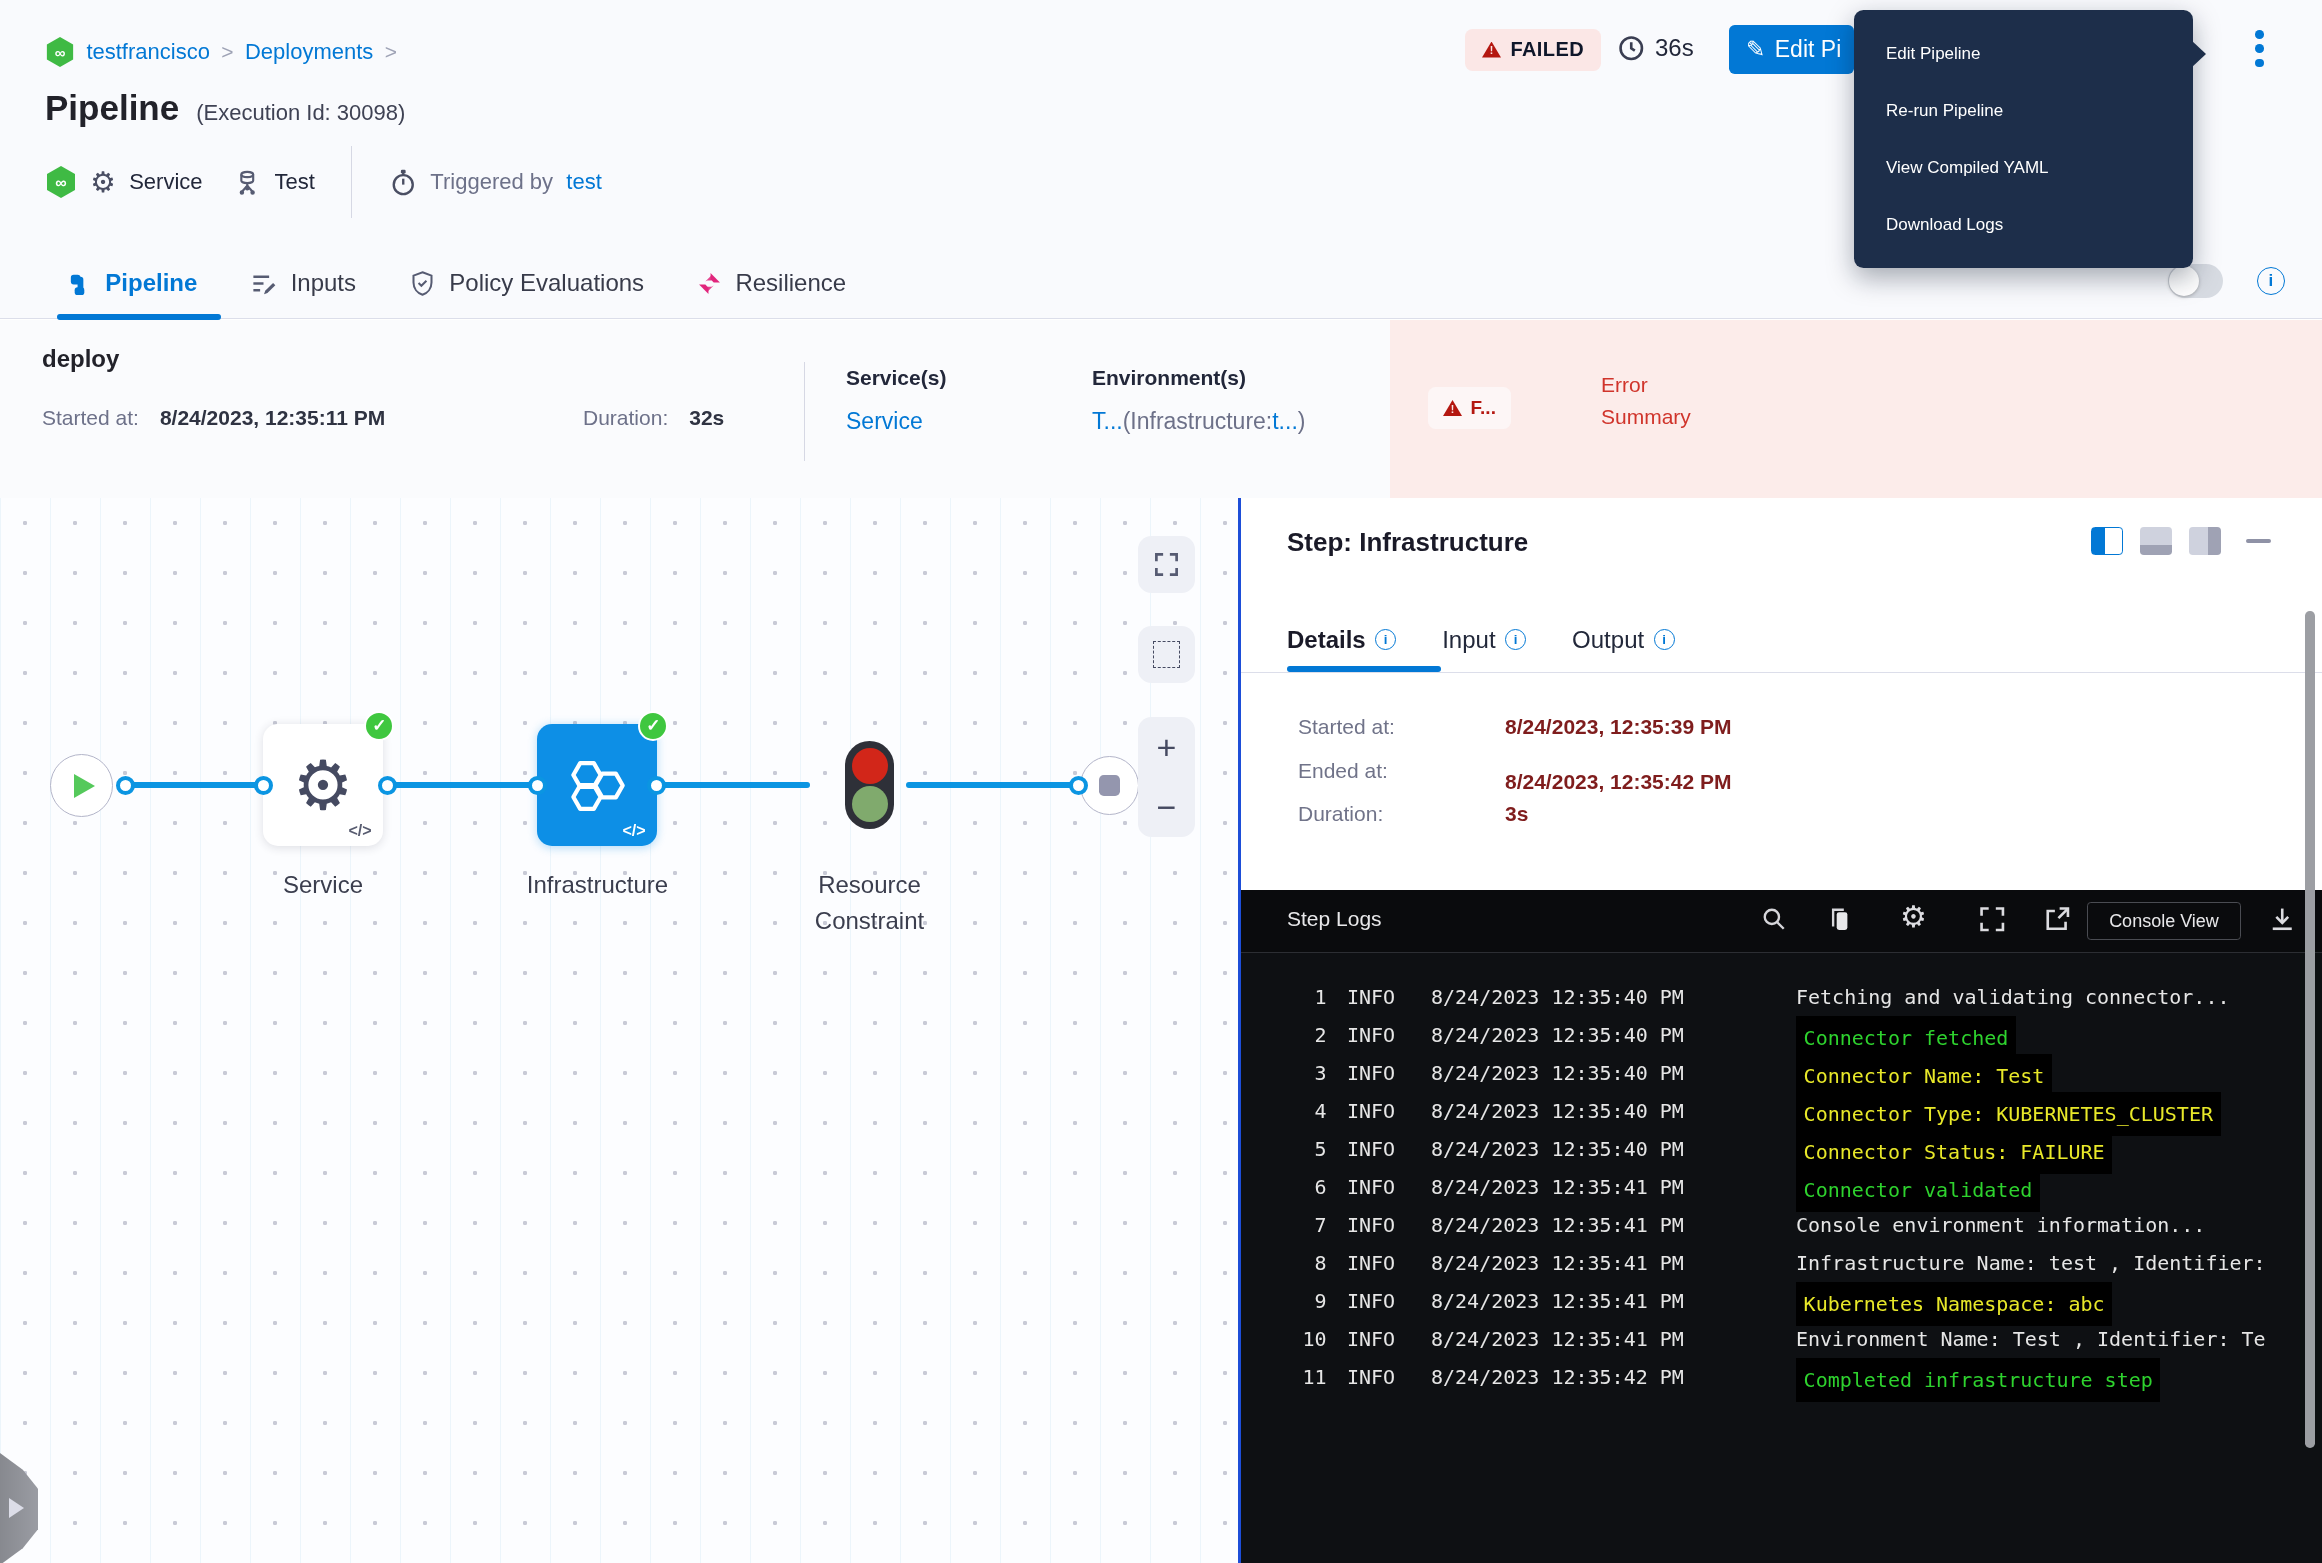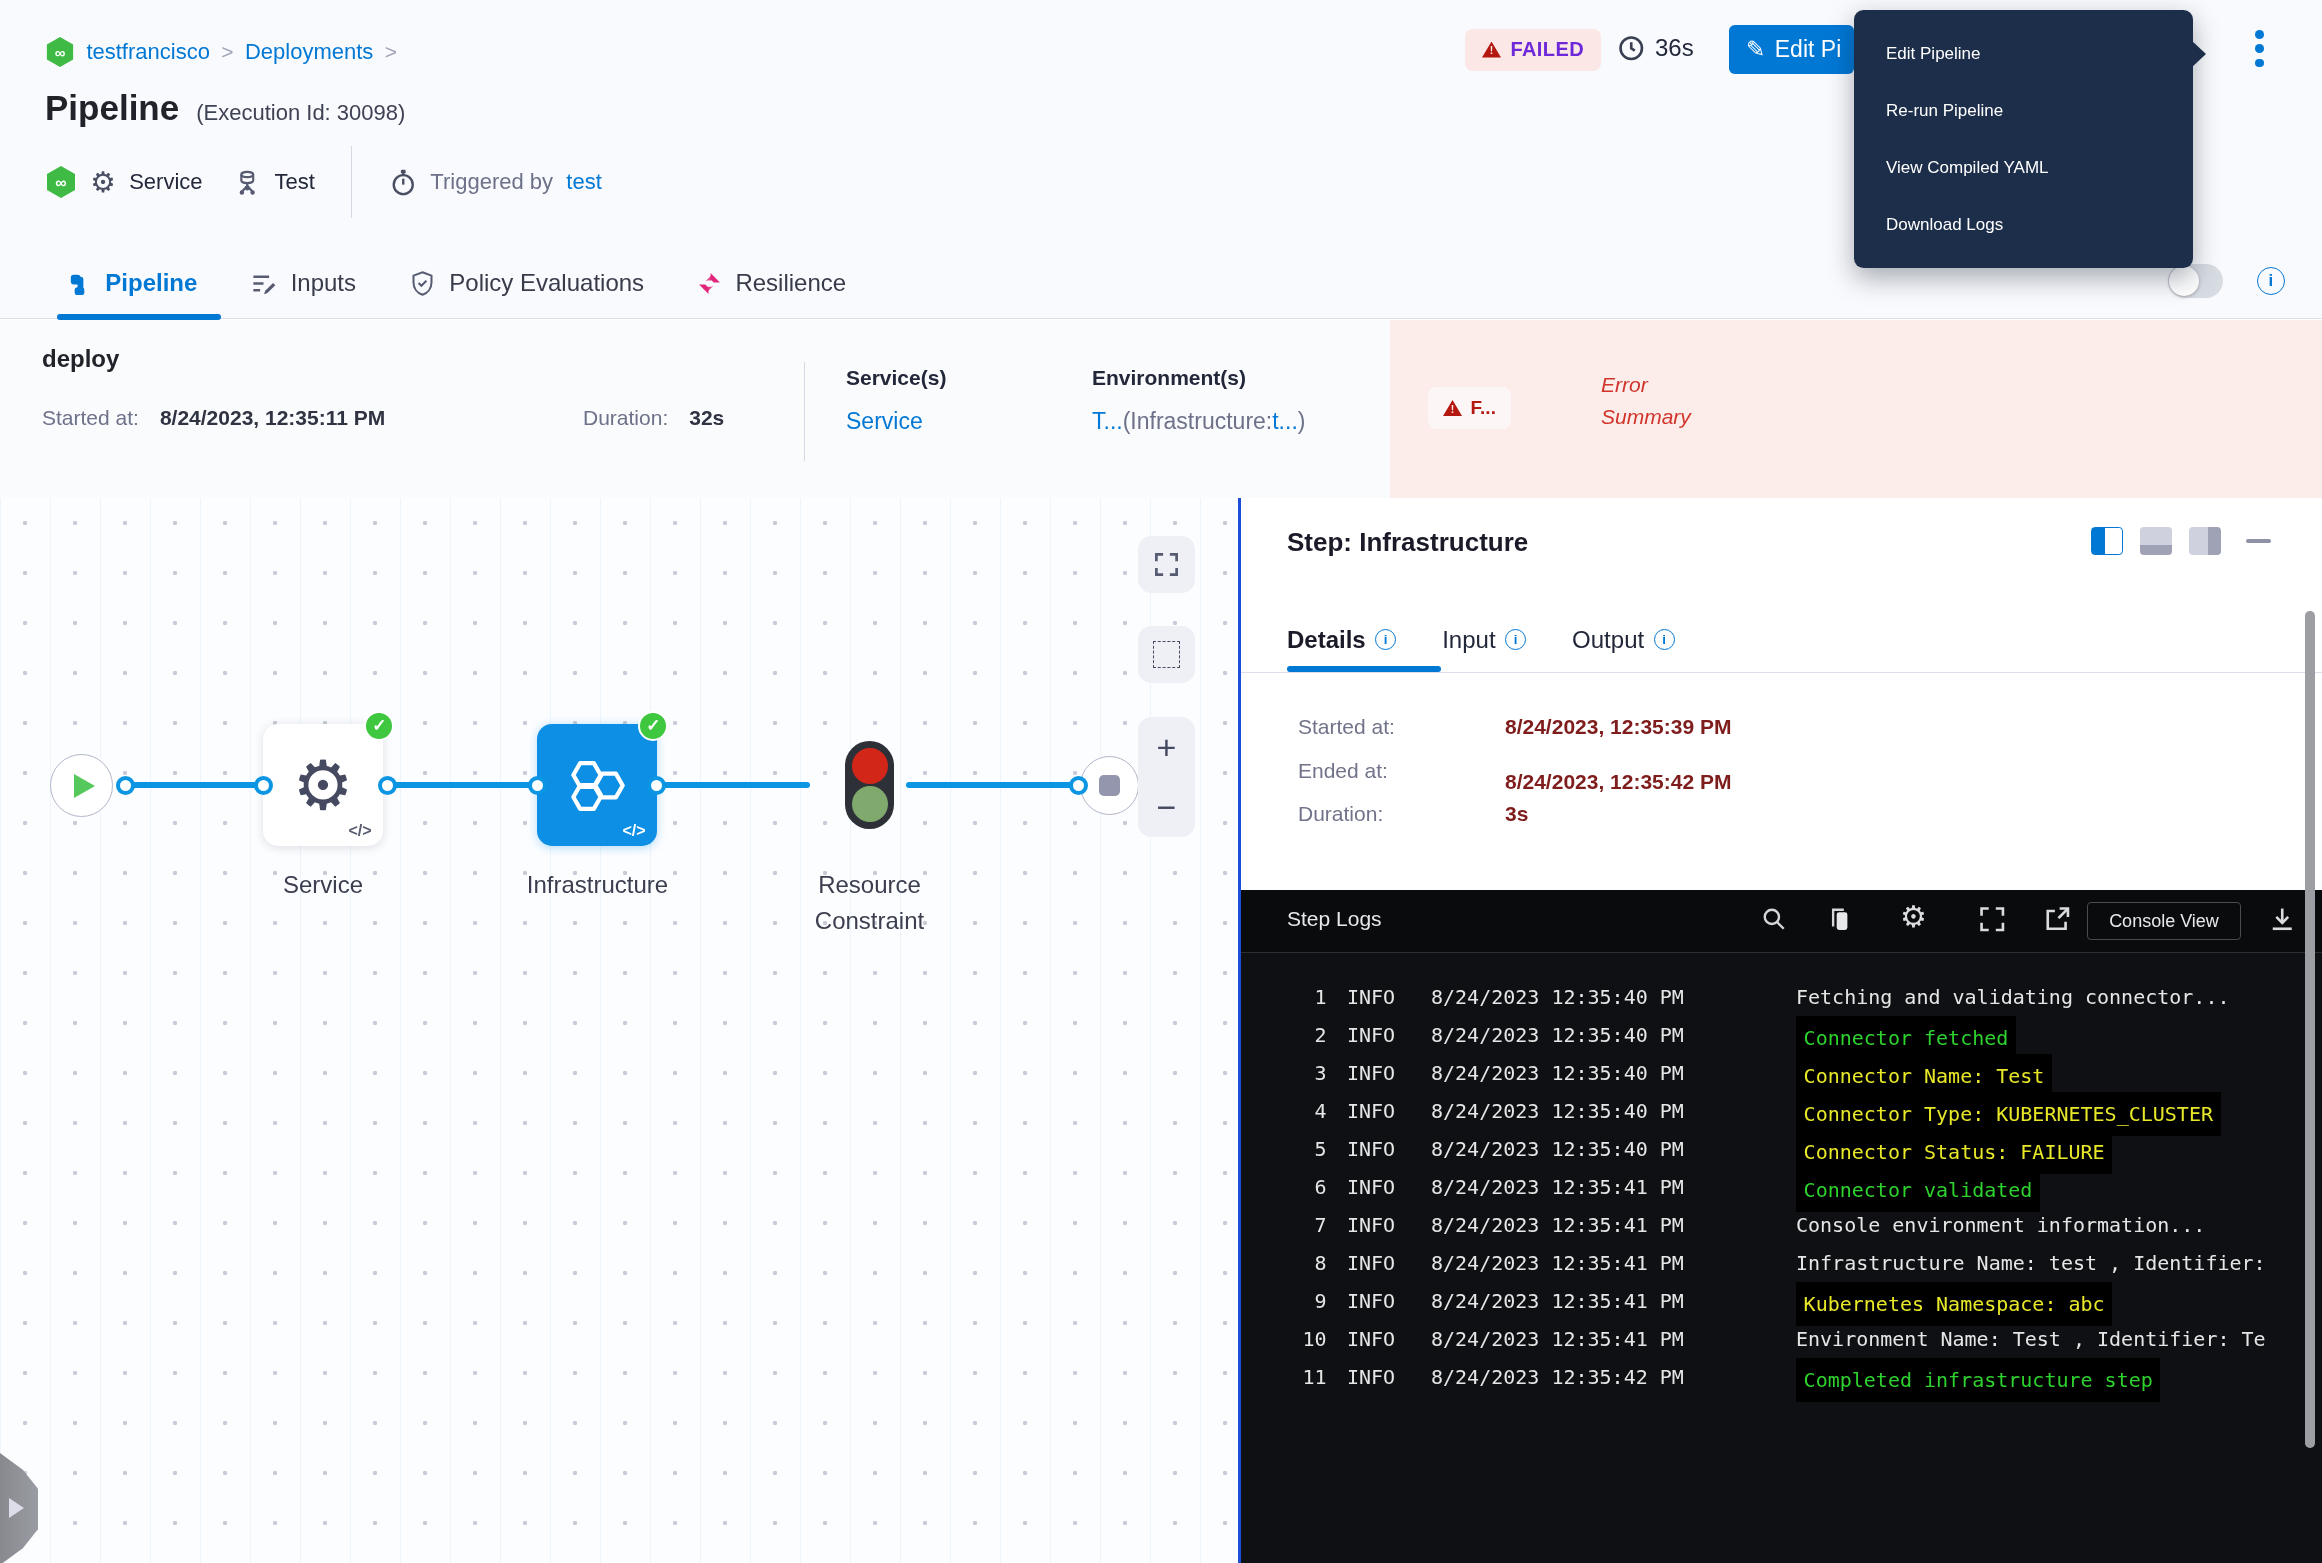--- a/index.html
+++ b/index.html
@@ -15,21 +15,21 @@
   .page-title { font-size:35px; font-weight:bold; color:#22222a; }
   .exec-id { font-size:22px; color:#3f4254; }
   .meta-row { position:absolute; left:45px; top:160px; height:44px; display:flex; align-items:center; gap:13.3px; font-size:22px; color:#22273a; }
   .meta-div { width:1px; height:72px; background:#d6d8e4; margin:0 23px; }
   .meta-muted { color:#6d7189; }
   .meta-link { color:#0278d5; }
   .gear-glyph { font-size:28.5px; color:#4a4e63; line-height:1; }
 
   
   .failed-badge { position:absolute; left:1465px; top:28.5px; height:42px; padding:0 17px; background:#fbe7e6; border-radius:7.6px; display:flex; align-items:center; gap:9.5px; }
-  .failed-badge .txt { font-size:20px; font-weight:bold; color:#6d28d9; letter-spacing:0.4px; }
+  .failed-badge .txt { font-size:20px; font-weight:bold; color:#0f172a; letter-spacing:0.4px; }
   .warn-tri { width:19px; height:16px; background:#b41710; clip-path:polygon(50% 0,100% 100%,0 100%); position:relative; }
   .warn-tri i { position:absolute; left:0; right:0; top:2.9px; color:#fbe7e6; font-style:normal; font-size:10.5px; font-weight:bold; text-align:center; }
   .exec-time { position:absolute; left:1617px; top:34px; display:flex; align-items:center; gap:9.5px; font-size:24px; color:#22273a; }
   .edit-btn { position:absolute; left:1729px; top:25px; width:125px; height:49px; background:#0278d5; border-radius:5.7px; color:#fff; font-size:23px; display:flex; align-items:center; gap:9.5px; padding-left:17px; white-space:nowrap; overflow:hidden; z-index:4; }
   .kebab { position:absolute; left:2250px; top:30px; width:19px; display:flex; flex-direction:column; align-items:center; gap:5.7px; z-index:60; cursor:pointer; }
   .kebab i { width:8.6px; height:8.6px; border-radius:50%; background:#0278d5; }
 
   
   .menu { position:absolute; left:1854px; top:9.5px; width:339px; background:#1d2e4a; border-radius:9.5px; padding:15px 0; z-index:50; box-shadow:0 9.5px 27px rgba(10,20,40,.35); }
   .menu:after { content:""; position:absolute; right:-13.3px; top:30px; border-top:14.3px solid transparent; border-bottom:14.3px solid transparent; border-left:15px solid #1d2e4a; }
@@ -53,21 +53,21 @@
   .stage-name { position:absolute; left:42px; top:25px; font-size:24px; font-weight:bold; color:#22222a; }
   .stage-kv { position:absolute; font-size:21px; color:#6d7189; }
   .stage-kv b { color:#2f3342; font-weight:bold; margin-left:21px; }
   .stage-div { position:absolute; left:804px; top:42px; width:1px; height:99px; background:#d6d8e4; }
   .col-label { position:absolute; font-size:21px; font-weight:bold; color:#22273a; }
   .col-value { position:absolute; font-size:23px; color:#0278d5; cursor:pointer; }
   .env-gray { color:#6d7189; }
   .error-panel { position:absolute; left:1390px; top:0; width:933px; height:178px; background:#fcecea; }
   .efail-badge { position:absolute; left:38px; top:67px; height:42px; padding:0 15px; background:#fdf6f6; border-radius:7.6px; display:flex; align-items:center; gap:8.6px; }
   .efail-badge .txt { font-size:19px; font-weight:bold; color:#b41710; }
-  .err-label { position:absolute; left:211px; top:49px; font-size:21px; line-height:32px; color:#d0342b;font-style:italic; }
+  .err-label { position:absolute; left:211px; top:49px; font-size:21px; line-height:32px; color:#d0342b; }
   .err-msg { position:absolute; left:325px; top:74px; width:590px; font-size:23px; color:#6a6e8c; white-space:nowrap; }
 
   
   .canvas { position:absolute; left:0; top:498px; width:1238px; height:1065px; background-color:#fcfdff;
     background-image:radial-gradient(circle,#c8cad6 1.9px,transparent 2.5px),repeating-linear-gradient(90deg,#ecf5fb 0 1px,transparent 1px 50px);
     background-size:50px 50px,auto; }
   .edge { position:absolute; height:5.7px; background:#0b95e2; border-radius:2.9px; top:284px; }
   .dot { position:absolute; width:19px; height:19px; border-radius:50%; background:#fff; border:4.8px solid #0b95e2; top:278px; z-index:3; }
   .start-node { position:absolute; left:50px; top:256px; width:63px; height:63px; border-radius:50%; background:#fff; border:1.9px solid #b3b5c9; display:flex; align-items:center; justify-content:center; cursor:pointer; }
   .start-node .tri { width:0; height:0; border-left:21px solid #55c95b; border-top:12.4px solid transparent; border-bottom:12.4px solid transparent; margin-left:5.7px; }

